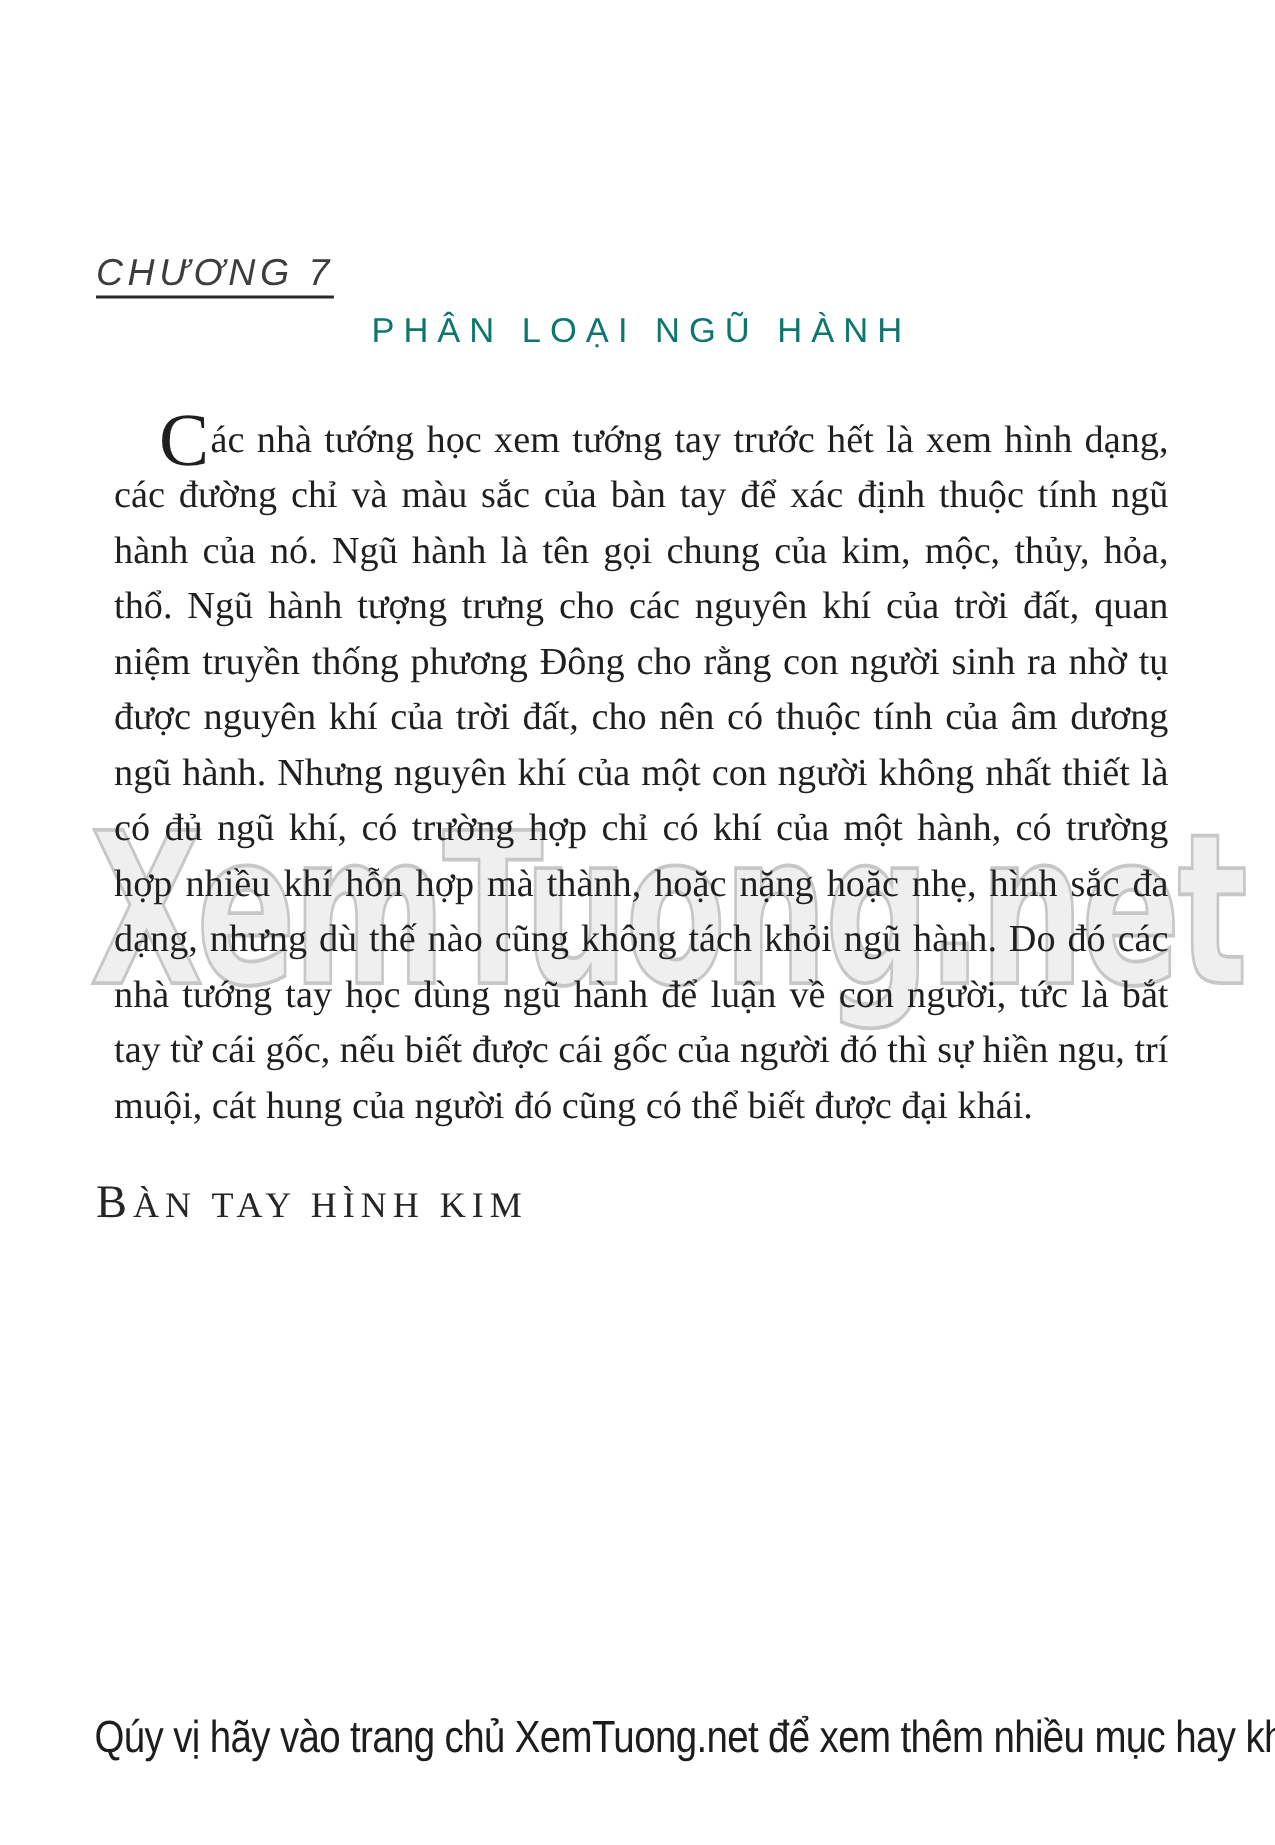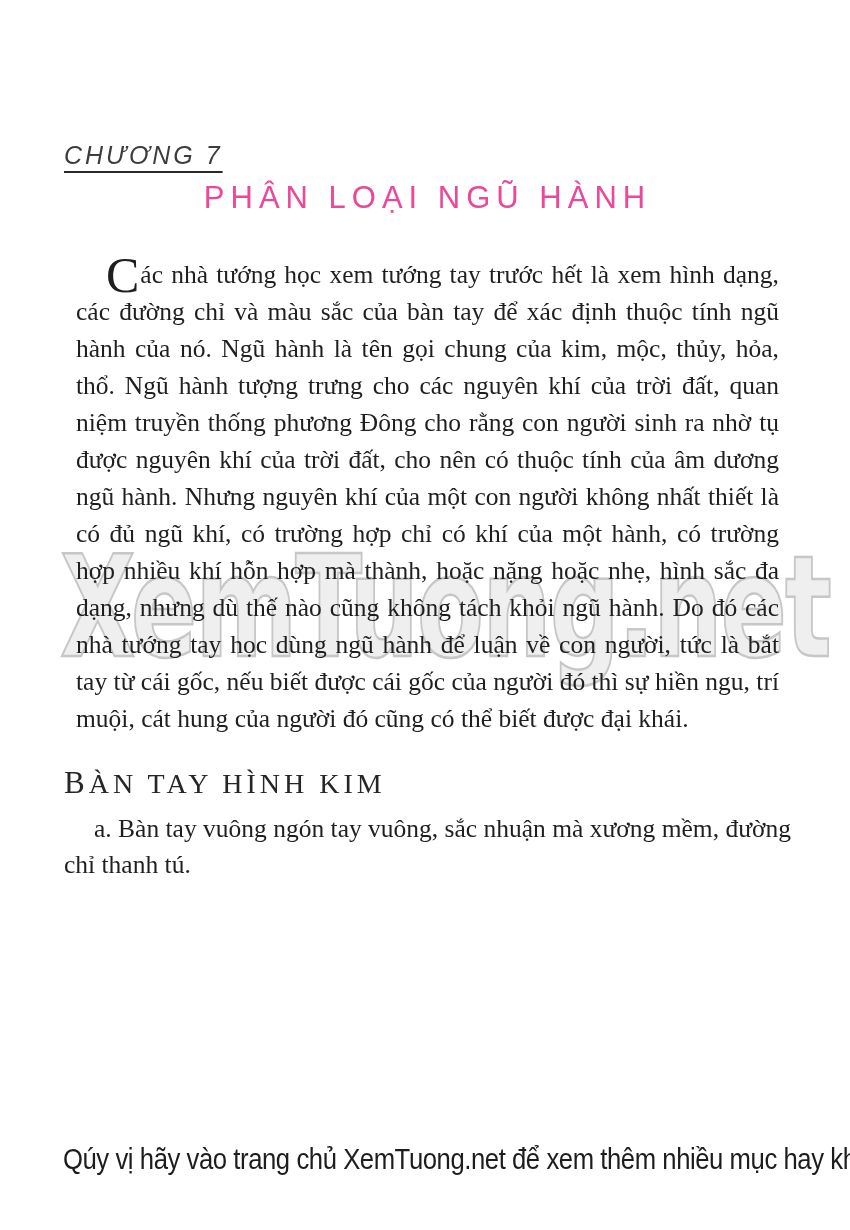--- a/index.html
+++ b/index.html
@@ -32,65 +32,65 @@
     text-shadow: 0 0 1px #cccccc;
     transform: scaleX(0.70);
     transform-origin: left center;
     z-index: 1;
     user-select: none;
   }
   
   .content {
     position: absolute;
     left: 64px;
-    top: 141px;
+    top: 168px;
     width: 727px;
     z-index: 2;
   }
   .chapter-label {
     display: inline-block;
     font-family: "Liberation Sans", sans-serif;
     font-size: 25px;
     letter-spacing: 3px;
     color: #3d3d3d;
     font-style: italic;
     text-decoration: underline;
     text-underline-offset: 7px;
     text-decoration-thickness: 2px;
     text-decoration-color: #2a2a2a;
     margin: 0 0 10px 0;
     filter: blur(0.3px);
   }
   .page-title {
     font-family: "Liberation Sans", sans-serif;
     font-weight: normal;
-    font-size: 31px;
+    font-size: 23px;
     letter-spacing: 6px;
     text-align: center;
-    color: #ec4899;
+    color: #0f766e;
     margin: 0 0 40px 0;
     filter: blur(0.2px);
   }
   .body-paragraph {
     font-size: 25.5px;
     line-height: 37px;
     text-align: justify;
     text-indent: 30px;
     margin: 12px;
     filter: blur(0.2px);
   }
   .dropcap {
     font-size: 50px;
     line-height: 0;
     vertical-align: -9px;
     font-weight: normal;
     letter-spacing: 1px;
   }
   .section-heading {
-    font-size: 28px;
+    font-size: 24px;
     font-weight: normal;
     letter-spacing: 4px;
     color: #262626;
     margin: 28px 0 10px 0;
     filter: blur(0.2px);
   }
   .section-heading::first-letter {
     font-size: 31px;
   }
   .list-paragraph {
@@ -127,21 +127,20 @@
   <div class="content">
 
     <div class="chapter-label">CHƯƠNG 7</div>
 
     <h1 class="page-title">PHÂN LOẠI NGŨ HÀNH</h1>
 
     <p class="body-paragraph"><span class="dropcap">C</span><span>ác nhà tướng học xem tướng tay trước hết là xem hình dạng, các đường chỉ và màu sắc của bàn tay để xác định thuộc tính ngũ hành của nó. Ngũ hành là tên gọi chung của kim, mộc, thủy, hỏa, thổ. Ngũ hành tượng trưng cho các nguyên khí của trời đất, quan niệm truyền thống phương Đông cho rằng con người sinh ra nhờ tụ được nguyên khí của trời đất, cho nên có thuộc tính của âm dương ngũ hành. Nhưng nguyên khí của một con người không nhất thiết là có đủ ngũ khí, có trường hợp chỉ có khí của một hành, có trường hợp nhiều khí hỗn hợp mà thành, hoặc nặng hoặc nhẹ, hình sắc đa dạng, nhưng dù thế nào cũng không tách khỏi ngũ hành. Do đó các nhà tướng tay học dùng ngũ hành để luận về con người, tức là bắt tay từ cái gốc, nếu biết được cái gốc của người đó thì sự hiền ngu, trí muội, cát hung của người đó cũng có thể biết được đại khái.</span></p>
 
     <h2 class="section-heading">BÀN TAY HÌNH KIM</h2>
 
-    <p class="list-paragraph">a. Bàn tay vuông ngón tay vuông, sắc nhuận mà xương mềm, đường chỉ thanh tú.</p>
 
 
 
   </div>
 
   <div class="footer-note">Qúy vị hãy vào trang chủ XemTuong.net để xem thêm nhiều mục hay khác</div>
 
 </div>
 
 </body></html>

